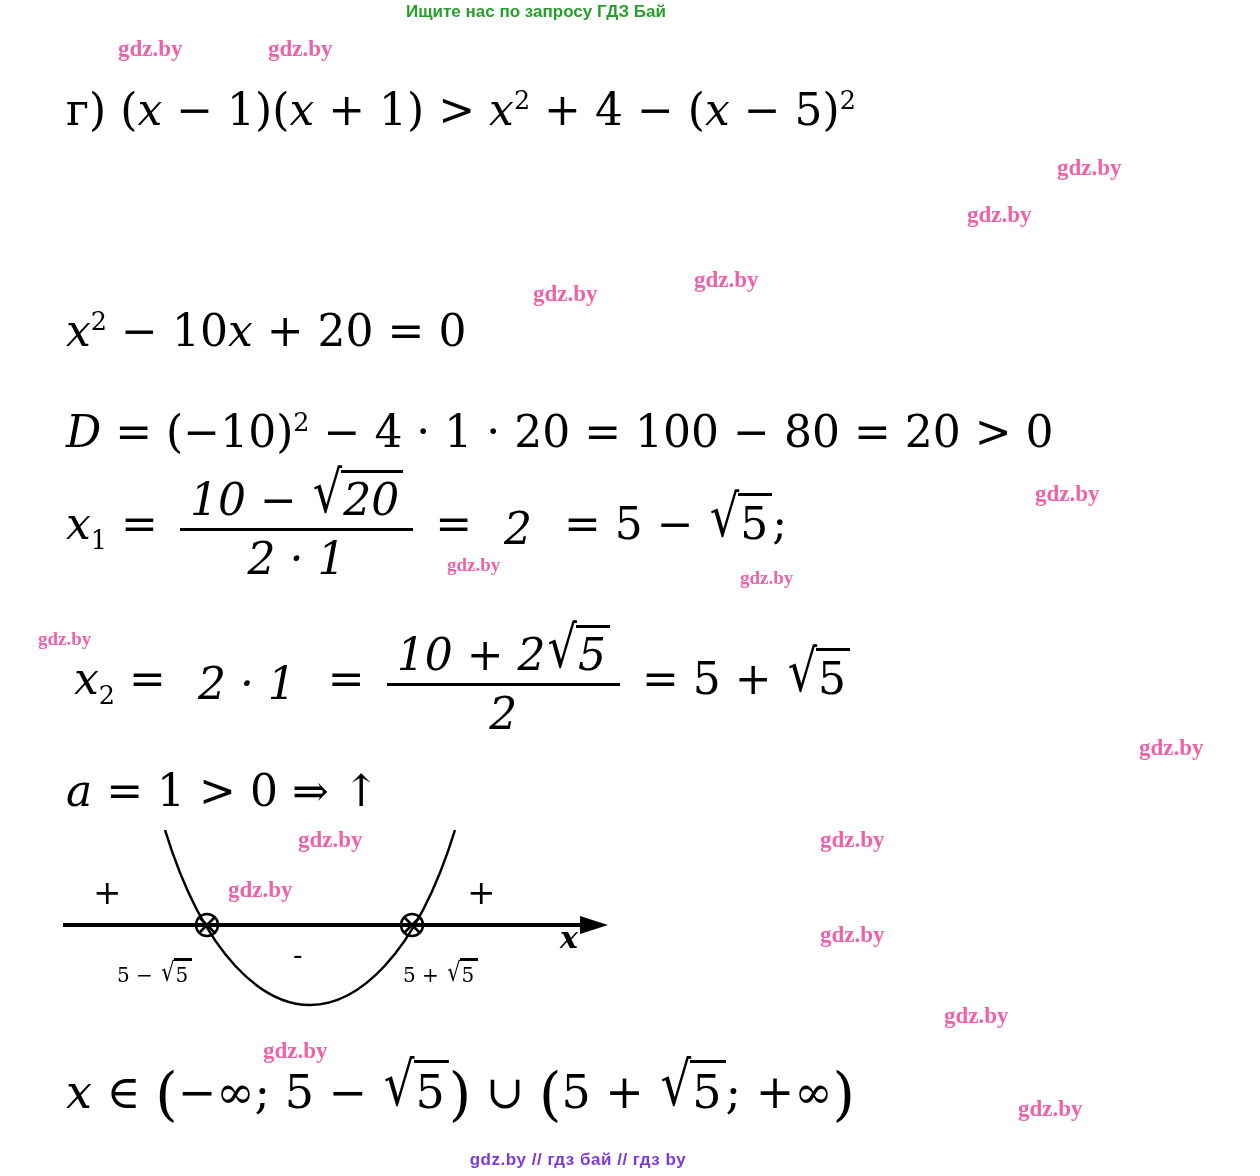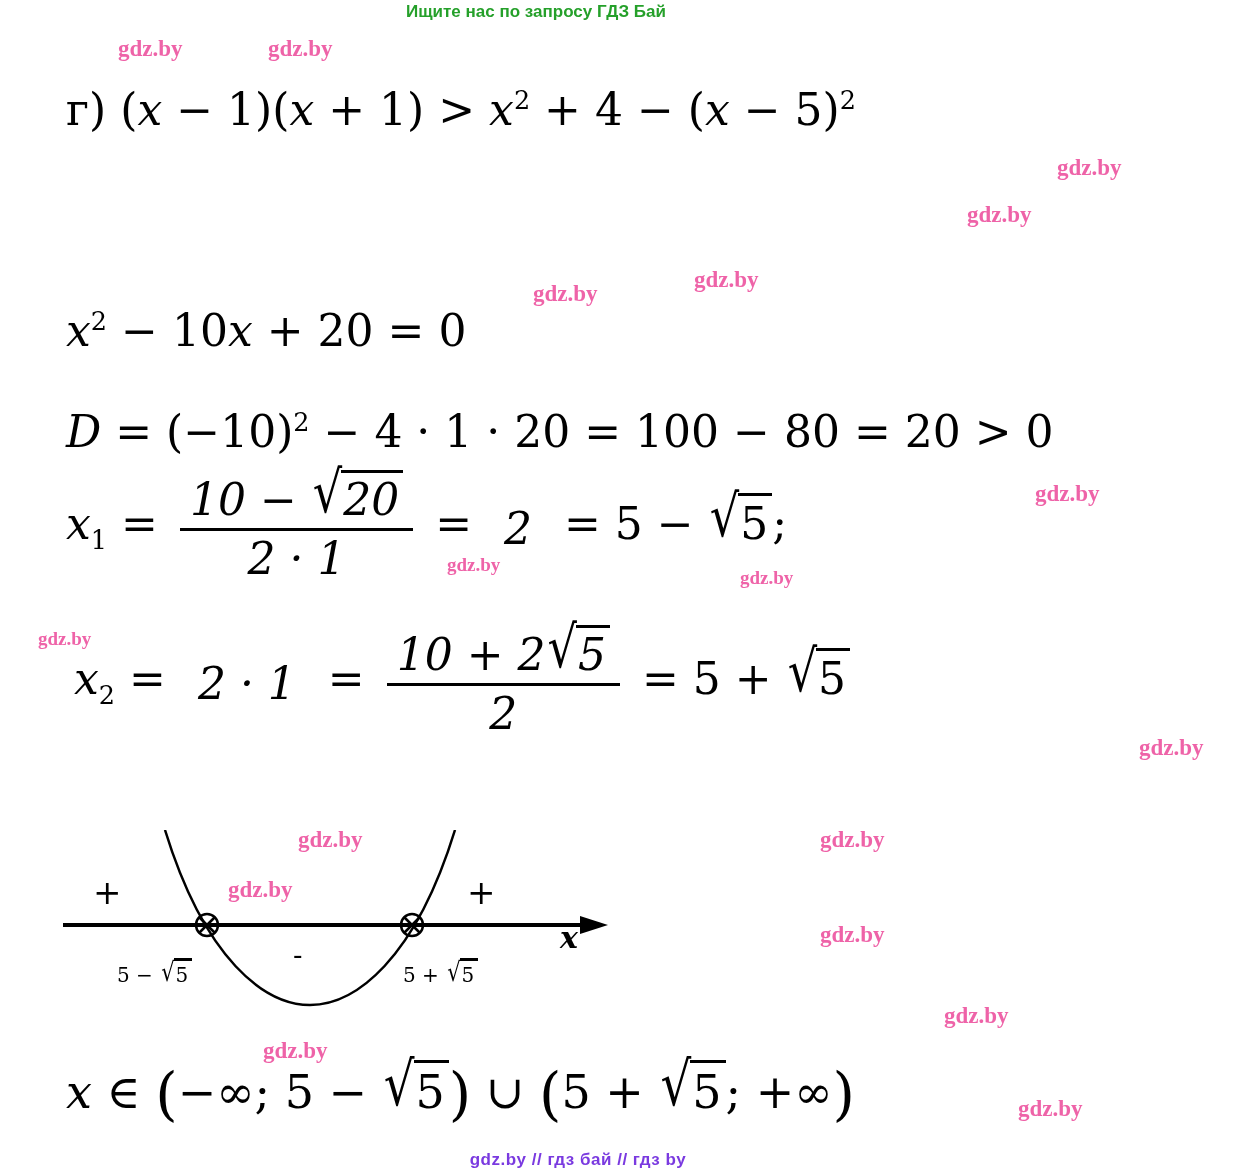--- a/index.html
+++ b/index.html
@@ -209,20 +209,23 @@
       <span class="den">2 · 1</span>
     </span>
     =
     <span class="frac">
       <span class="num">10 + 2<span class="rad"><span class="radsym">√</span><span class="radicand">5</span></span></span>
       <span class="den">2</span>
     </span>
     = 5 + <span class="rad"><span class="radsym">√</span><span class="radicand">5</span></span>
   </div>
 
+  <div class="math" id="eq-a">
+    <span class="mi">a</span> = 1 &gt; 0 ⇒ ↑
+  </div>
 
   <div class="diagram">
     <svg width="620" height="210" viewBox="0 0 620 210">
 
       <line x1="8" y1="95" x2="525" y2="95" stroke="#000" stroke-width="4"></line>
       <polygon points="525,86 553,95 525,104" fill="#000"></polygon>
 
       <path d="M 110 0 C 150 130 210 175 255 175 C 300 175 360 130 400 0" fill="none" stroke="#000" stroke-width="2.5"></path>
 
       <circle cx="152" cy="95" r="11" fill="none" stroke="#000" stroke-width="2.5"></circle>

